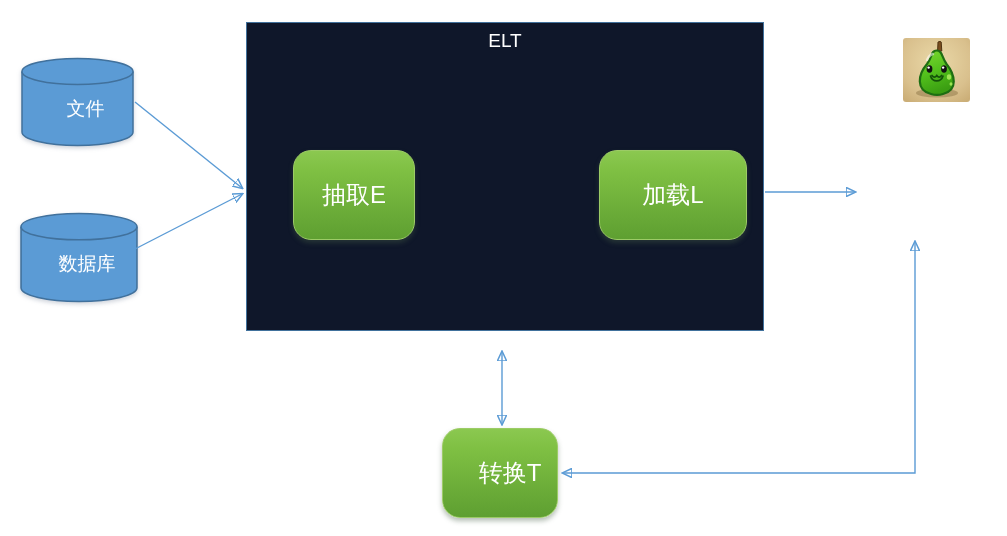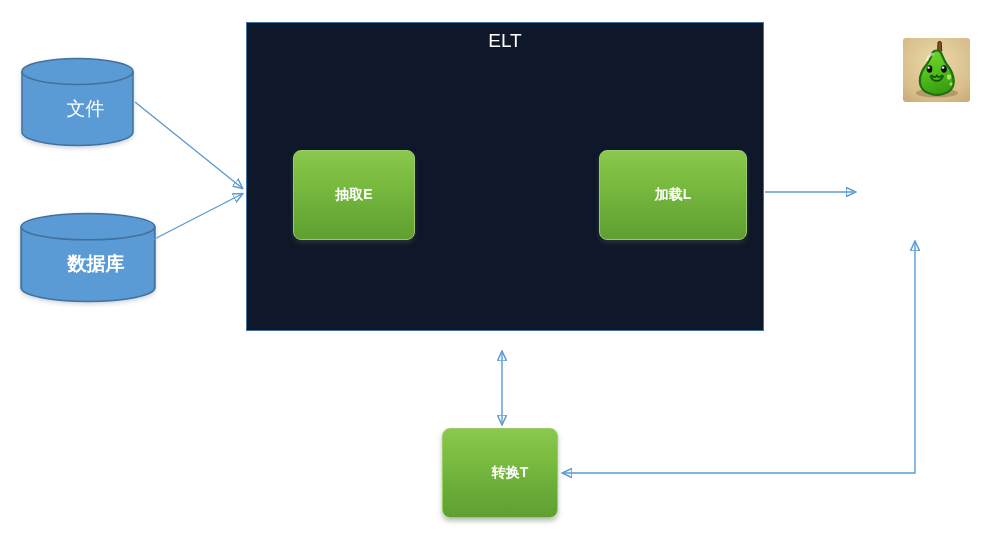--- a/index.html
+++ b/index.html
@@ -21,26 +21,26 @@
     position:absolute;left:246px;top:22px;width:518px;height:309px;
     background:#0f172a;border:1.5px solid #41719c;box-sizing:border-box;
   }
   .elt-title{
     position:absolute;top:7px;left:0;width:100%;text-align:center;
     color:#ffffff;font-size:19px;
   }
 
   
   .process{
-    position:absolute;border-radius:8px;box-sizing:border-box;
+    position:absolute;border-radius:18px;box-sizing:border-box;
     background:linear-gradient(180deg,#8bc850 0%,#7fc043 22%,#5e9f31 100%);
     border:1px solid #9ccb66;
     box-shadow:0 3px 5px rgba(70,95,70,.40);
     display:flex;align-items:center;justify-content:center;
-    color:#ffffff;font-size:14px;white-space:nowrap;font-weight:bold;
+    color:#ffffff;font-size:24px;white-space:nowrap;
   }
   .proc-extract{left:293px;top:150px;width:122px;height:90px;}
   .proc-load{left:599px;top:150px;width:148px;height:90px;}
   .proc-transform{left:442px;top:428px;width:116px;height:90px;padding-left:20px;}
 
   
   #connectors{position:absolute;left:0;top:0;width:1007px;height:536px;pointer-events:none;}
   #connectors line,#connectors path{stroke:#5b9bd5;stroke-width:1.4;fill:none;}
 
   
@@ -53,21 +53,21 @@
 <div id="canvas">
 
   <div class="cylinder" style="left:21px;top:57px;width:113px;height:90px;">
     <svg viewBox="0 0 113 90" preserveAspectRatio="none">
       <path d="M1,14.5 V75 A55.5,13.5 0 0 0 112,75 V14.5" fill="#5b9bd5" stroke="#41719c" stroke-width="1.5"></path>
       <ellipse cx="56.5" cy="14.5" rx="55.5" ry="13" fill="#5b9bd5" stroke="#41719c" stroke-width="1.5"></ellipse>
     </svg>
     <span class="cyl-label">文件</span>
   </div>
 
-  <div class="cylinder" style="left:20px;top:212px;width:136px;height:91px;font-weight:bold;">
+  <div class="cylinder" style="left:20px;top:212px;width:118px;height:91px;">
     <svg viewBox="0 0 113 90" preserveAspectRatio="none">
       <path d="M1,14.5 V75 A55.5,13.5 0 0 0 112,75 V14.5" fill="#5b9bd5" stroke="#41719c" stroke-width="1.5"></path>
       <ellipse cx="56.5" cy="14.5" rx="55.5" ry="13" fill="#5b9bd5" stroke="#41719c" stroke-width="1.5"></ellipse>
     </svg>
     <span class="cyl-label">数据库</span>
   </div>
 
   <div class="elt-box">
     <div class="elt-title">ELT</div>
   </div>

